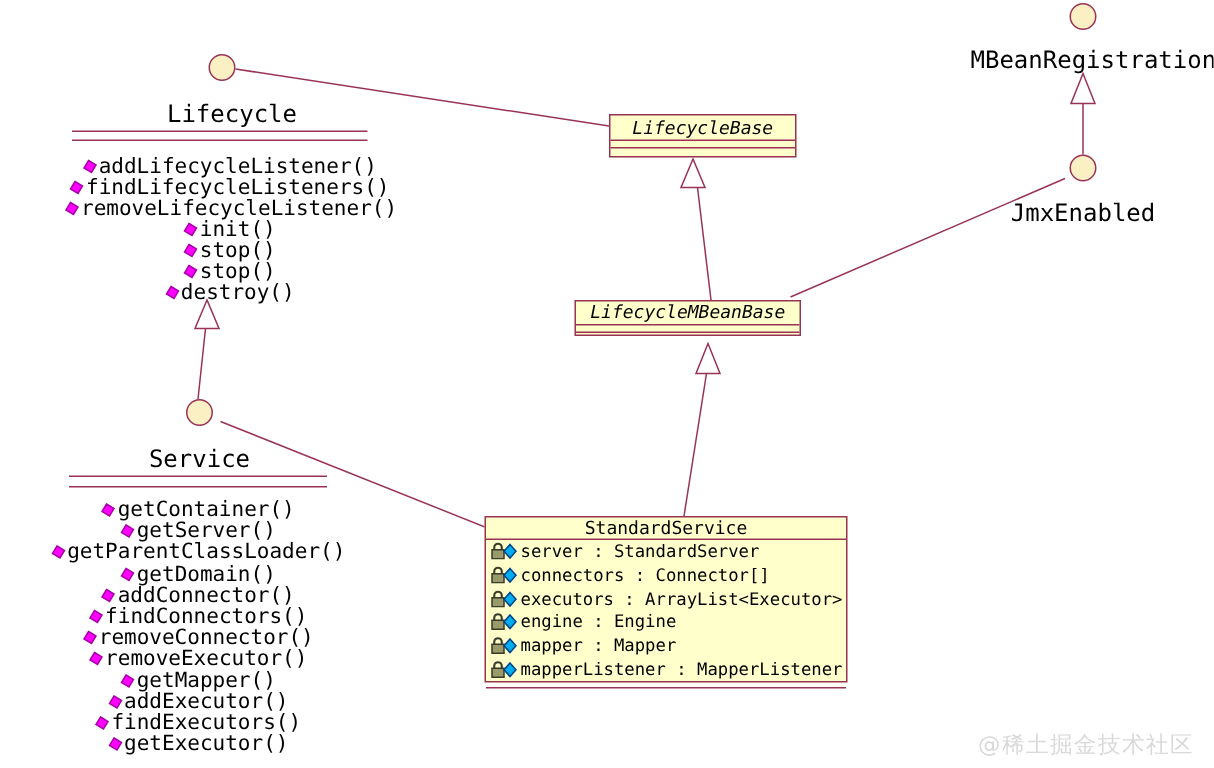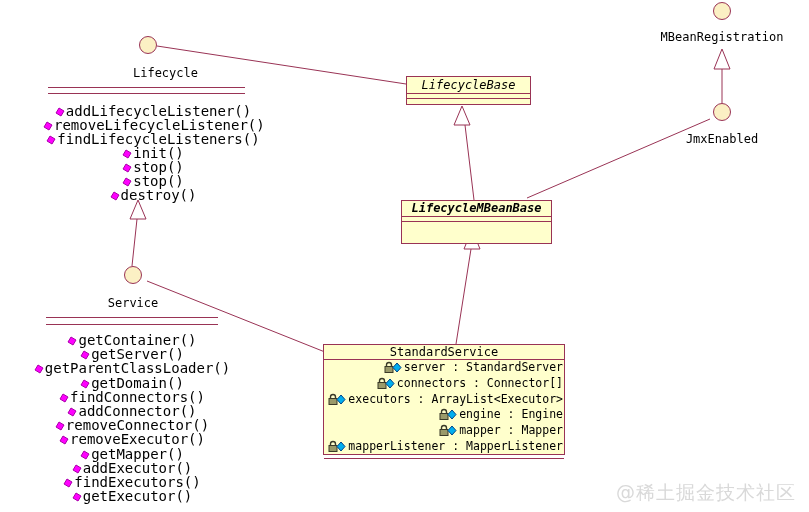--- a/index.html
+++ b/index.html
@@ -20,43 +20,43 @@
   .conn{stroke:var(--line);stroke-width:1;fill:none;}
   .tri{fill:#ffffff;stroke:var(--line);stroke-width:1;}
   .abs{position:absolute;}
   
   .iface-circle{
     width:18px;height:18px;border-radius:50%;
     background:var(--circle-fill);border:1px solid var(--line);
     z-index:2;
   }
   .iface-name{
-    font-size:12px;text-align:center;white-space:nowrap;z-index:2;
+    font-size:16px;text-align:center;white-space:nowrap;z-index:2;
   }
   .dbl-line{height:1px;background:var(--line);z-index:2;}
   .method-list{z-index:2;text-align:center;}
   .m-row{font-size:14px;line-height:13px;white-space:nowrap;}
   .svc .m-row{line-height:13.2px;}
   .icon{display:inline-block;vertical-align:-1px;margin-right:1px;}
   
   .cls{
     background:var(--fill);border:1px solid var(--line);
     z-index:3;
   }
   .cls .title{
     font-size:12px;text-align:center;white-space:nowrap;overflow:hidden;
   }
   .italic{font-style:italic;}
   .sect{border-top:1px solid var(--line);}
-  .attr-list{border-top:1px solid var(--line);padding:1px 1px 2px 2px;text-align:right;}
+  .attr-list{border-top:1px solid var(--line);padding:1px 1px 2px 2px;}
   .a-row{font-size:11.5px;line-height:13.8px;white-space:nowrap;}
   .a-row .icon{vertical-align:-2px;margin-right:2px;}
   .watermark{
     font-family:"DejaVu Sans","Liberation Sans",sans-serif;
-    font-size:19px;color:var(--watermark);letter-spacing:1px;
+    font-size:15px;color:var(--watermark);letter-spacing:1px;
     white-space:nowrap;z-index:4;
   }
 </style>
 </head>
 <body>
 
 <svg id="wires" width="809" height="512">
   <line class="conn" x1="157" y1="46" x2="406" y2="84"></line>
   <line class="conn" x1="147" y1="281" x2="340" y2="358"></line>
   <line class="conn" x1="710" y1="119" x2="527" y2="198"></line>
@@ -79,25 +79,25 @@
 <div class="abs dbl-line" style="left:48px;top:87px;width:197px;"></div>
 <div class="abs dbl-line" style="left:48px;top:93px;width:197px;"></div>
 <div class="abs method-list" style="left:43px;top:105px;width:220px;">
 
     <div class="m-row"><span class="icon"><svg width="10" height="10">
           <polygon points="4,1 9,4 6,9 1,6" fill="var(--method-icon)" stroke="var(--method-icon-edge)" stroke-width="1"></polygon>
         </svg></span><span>addLifecycleListener()</span></div>
 
     <div class="m-row"><span class="icon"><svg width="10" height="10">
           <polygon points="4,1 9,4 6,9 1,6" fill="var(--method-icon)" stroke="var(--method-icon-edge)" stroke-width="1"></polygon>
+        </svg></span><span>findLifecycleListeners()</span></div>
+
+    <div class="m-row"><span class="icon"><svg width="10" height="10">
+          <polygon points="4,1 9,4 6,9 1,6" fill="var(--method-icon)" stroke="var(--method-icon-edge)" stroke-width="1"></polygon>
         </svg></span><span>removeLifecycleListener()</span></div>
-
-    <div class="m-row"><span class="icon"><svg width="10" height="10">
-          <polygon points="4,1 9,4 6,9 1,6" fill="var(--method-icon)" stroke="var(--method-icon-edge)" stroke-width="1"></polygon>
-        </svg></span><span>findLifecycleListeners()</span></div>
 
     <div class="m-row"><span class="icon"><svg width="10" height="10">
           <polygon points="4,1 9,4 6,9 1,6" fill="var(--method-icon)" stroke="var(--method-icon-edge)" stroke-width="1"></polygon>
         </svg></span><span>init()</span></div>
 
     <div class="m-row"><span class="icon"><svg width="10" height="10">
           <polygon points="4,1 9,4 6,9 1,6" fill="var(--method-icon)" stroke="var(--method-icon-edge)" stroke-width="1"></polygon>
         </svg></span><span>stop()</span></div>
 
     <div class="m-row"><span class="icon"><svg width="10" height="10">
@@ -126,25 +126,25 @@
     <div class="m-row"><span class="icon"><svg width="10" height="10">
           <polygon points="4,1 9,4 6,9 1,6" fill="var(--method-icon)" stroke="var(--method-icon-edge)" stroke-width="1"></polygon>
         </svg></span><span>getParentClassLoader()</span></div>
 
     <div class="m-row"><span class="icon"><svg width="10" height="10">
           <polygon points="4,1 9,4 6,9 1,6" fill="var(--method-icon)" stroke="var(--method-icon-edge)" stroke-width="1"></polygon>
         </svg></span><span>getDomain()</span></div>
 
     <div class="m-row"><span class="icon"><svg width="10" height="10">
           <polygon points="4,1 9,4 6,9 1,6" fill="var(--method-icon)" stroke="var(--method-icon-edge)" stroke-width="1"></polygon>
+        </svg></span><span>addConnector()</span></div>
+
+    <div class="m-row"><span class="icon"><svg width="10" height="10">
+          <polygon points="4,1 9,4 6,9 1,6" fill="var(--method-icon)" stroke="var(--method-icon-edge)" stroke-width="1"></polygon>
         </svg></span><span>findConnectors()</span></div>
-
-    <div class="m-row"><span class="icon"><svg width="10" height="10">
-          <polygon points="4,1 9,4 6,9 1,6" fill="var(--method-icon)" stroke="var(--method-icon-edge)" stroke-width="1"></polygon>
-        </svg></span><span>addConnector()</span></div>
 
     <div class="m-row"><span class="icon"><svg width="10" height="10">
           <polygon points="4,1 9,4 6,9 1,6" fill="var(--method-icon)" stroke="var(--method-icon-edge)" stroke-width="1"></polygon>
         </svg></span><span>removeConnector()</span></div>
 
     <div class="m-row"><span class="icon"><svg width="10" height="10">
           <polygon points="4,1 9,4 6,9 1,6" fill="var(--method-icon)" stroke="var(--method-icon-edge)" stroke-width="1"></polygon>
         </svg></span><span>removeExecutor()</span></div>
 
     <div class="m-row"><span class="icon"><svg width="10" height="10">
@@ -163,21 +163,21 @@
           <polygon points="4,1 9,4 6,9 1,6" fill="var(--method-icon)" stroke="var(--method-icon-edge)" stroke-width="1"></polygon>
         </svg></span><span>getExecutor()</span></div>
   </div>
 
 <div class="abs cls" style="left:406px;top:76px;width:125px;height:29px;">
   <div class="title italic" style="line-height:16px;height:16px;">LifecycleBase</div>
   <div class="sect" style="height:5px;"></div>
   <div class="sect" style="height:6px;"></div>
 </div>
 
-<div class="abs cls" style="left:401px;top:200px;width:151px;height:44px;font-weight:bold;">
+<div class="abs cls" style="left:383px;top:200px;width:151px;height:24px;">
   <div class="title italic" style="line-height:15px;height:15px;">LifecycleMBeanBase</div>
   <div class="sect" style="height:5px;"></div>
   <div class="sect" style="height:6px;"></div>
 </div>
 
 <div class="abs cls" style="left:323px;top:344px;width:242px;height:111px;">
   <div class="title" style="line-height:14px;height:14px;">StandardService</div>
   <div class="attr-list">
 
       <div class="a-row"><span class="icon"><svg width="13" height="12">

